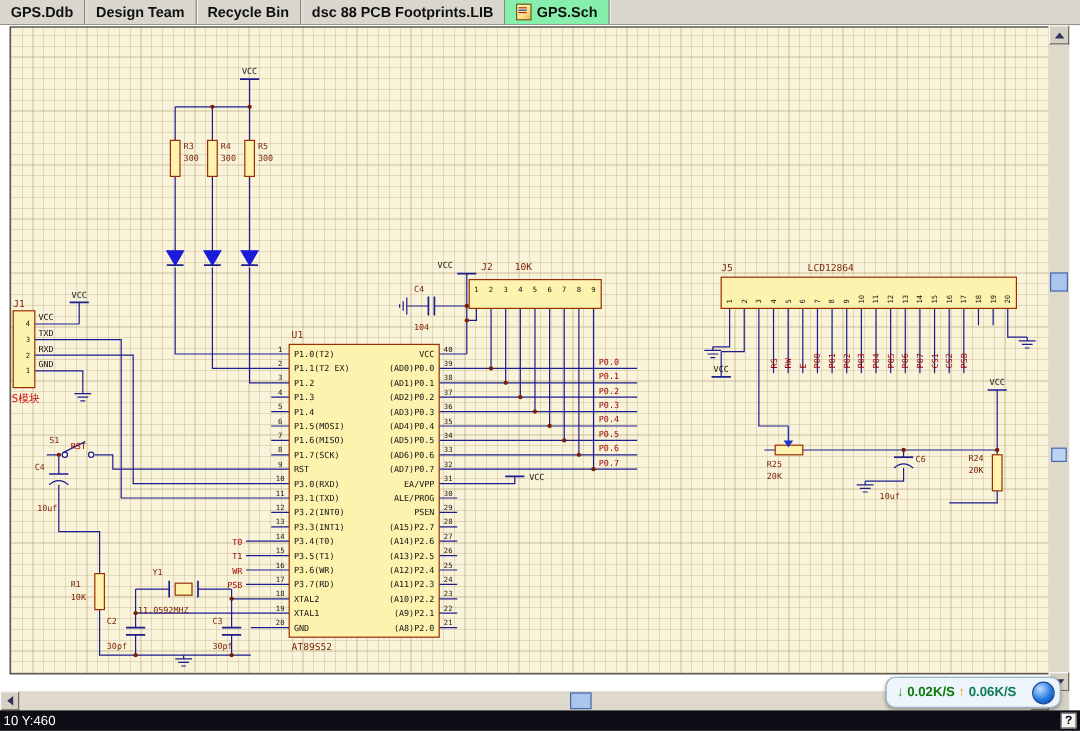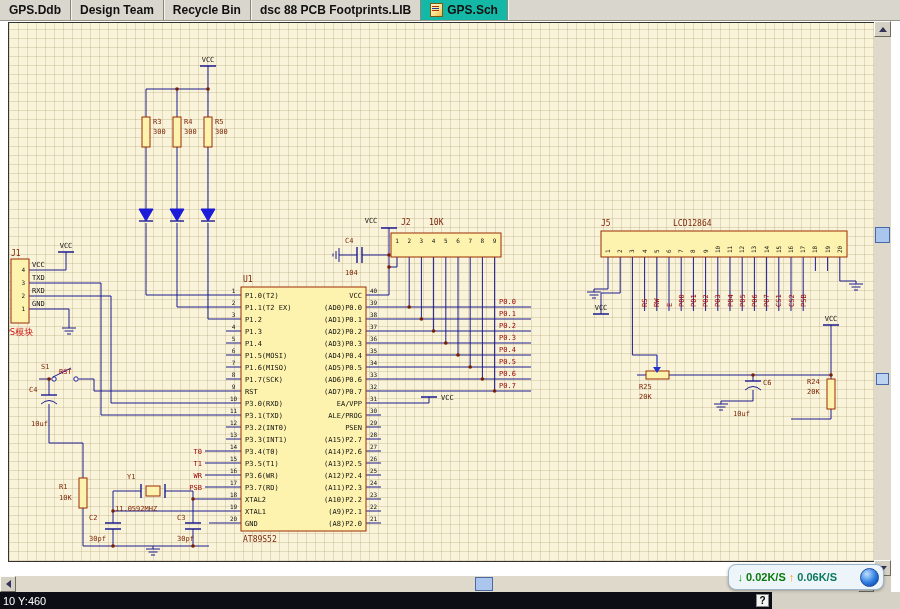--- a/index.html
+++ b/index.html
@@ -4,21 +4,21 @@
 <style>
   html,body{margin:0;padding:0;}
   body{width:900px;height:609px;overflow:hidden;background:#d6d2c6;font-family:"Liberation Sans",sans-serif;}
   .app{position:relative;width:900px;height:609px;}
 
   
   .tabbar{position:absolute;top:0;left:0;width:900px;height:21px;background:#d9d6ce;
     border-bottom:1px solid #98948a;display:flex;align-items:stretch;box-sizing:border-box;}
   .tab{display:flex;align-items:center;gap:4px;padding:0 9px;font-size:12px;font-weight:bold;color:#101010;
     border-right:1px solid #8a8678;box-shadow:1px 0 0 #f4f2ec;white-space:nowrap;cursor:default;}
-  .tab.active{background:#14b8a6;}
+  .tab.active{background:#86efac;}
   .docicon{width:11px;height:12px;background:linear-gradient(135deg,#fff8d0 0%,#ffe08a 60%,#e8b84a 100%);
     border:1px solid #7a5a10;position:relative;display:inline-block;}
   .docicon::after{content:"";position:absolute;left:1px;top:2px;width:7px;height:1px;background:#b03000;
     box-shadow:0 2px 0 #2040a0,0 4px 0 #b03000;}
 
   
   .workspace{position:absolute;top:21px;left:0;width:900px;height:571px;background:#ffffff;}
   .canvas{position:absolute;left:0;top:0;width:874px;height:555px;background:#ffffff;overflow:hidden;}
   .sheet{position:absolute;left:8px;top:1px;width:866px;height:538px;background-color:#f9f3d9;
     border:1px solid #333;box-sizing:content-box;
@@ -58,26 +58,26 @@
   .vmark{position:absolute;left:2px;width:13px;height:12px;background:#bcd4f2;border:1px solid #4868a8;box-sizing:border-box;}
   .hthumb{position:absolute;top:1px;height:14px;width:18px;background:#aac6ec;border:1px solid #4868a8;box-sizing:border-box;}
 
   
   .speed{position:absolute;right:16px;bottom:2px;height:24px;background:#eef5fa;border:1px solid #9ab4c8;
     border-radius:8px;display:flex;align-items:center;gap:3px;padding:0 4px 0 9px;
     font-size:11px;font-weight:bold;box-shadow:0 1px 3px rgba(0,0,0,.3);}
   .arr-down{color:#12a01c;}
   .arr-up{color:#f0a000;}
   .spd-down{color:#0a7a0a;text-align:right;}
-  .spd-up{color:#0a7a5a;margin-right:20px;}
+  .spd-up{color:#0a7a5a;margin-right:10px;}
   .globe{width:17px;height:17px;border-radius:50%;border:1px solid #1a4aa0;
     background:radial-gradient(circle at 35% 30%,#bfe0ff,#2a7ae0 55%,#0a3a90);}
 
   
-  .statusbar{position:absolute;left:0;top:592px;width:772px;height:17px;background:#0d0d15;color:#fff;
+  .statusbar{position:absolute;left:0;top:592px;width:900px;height:17px;background:#0d0d15;color:#fff;
     font-size:11px;display:flex;align-items:center;padding:0 3px;box-sizing:border-box;}
   .help{margin-left:auto;width:13px;height:13px;background:#f4f4f4;color:#000;font-weight:bold;font-size:10px;
     display:flex;align-items:center;justify-content:center;border:1px solid #888;box-sizing:border-box;}
 </style>
 </head>
 <body>
 
 <div class="app">
 
   <nav class="tabbar" id="tabbar">

